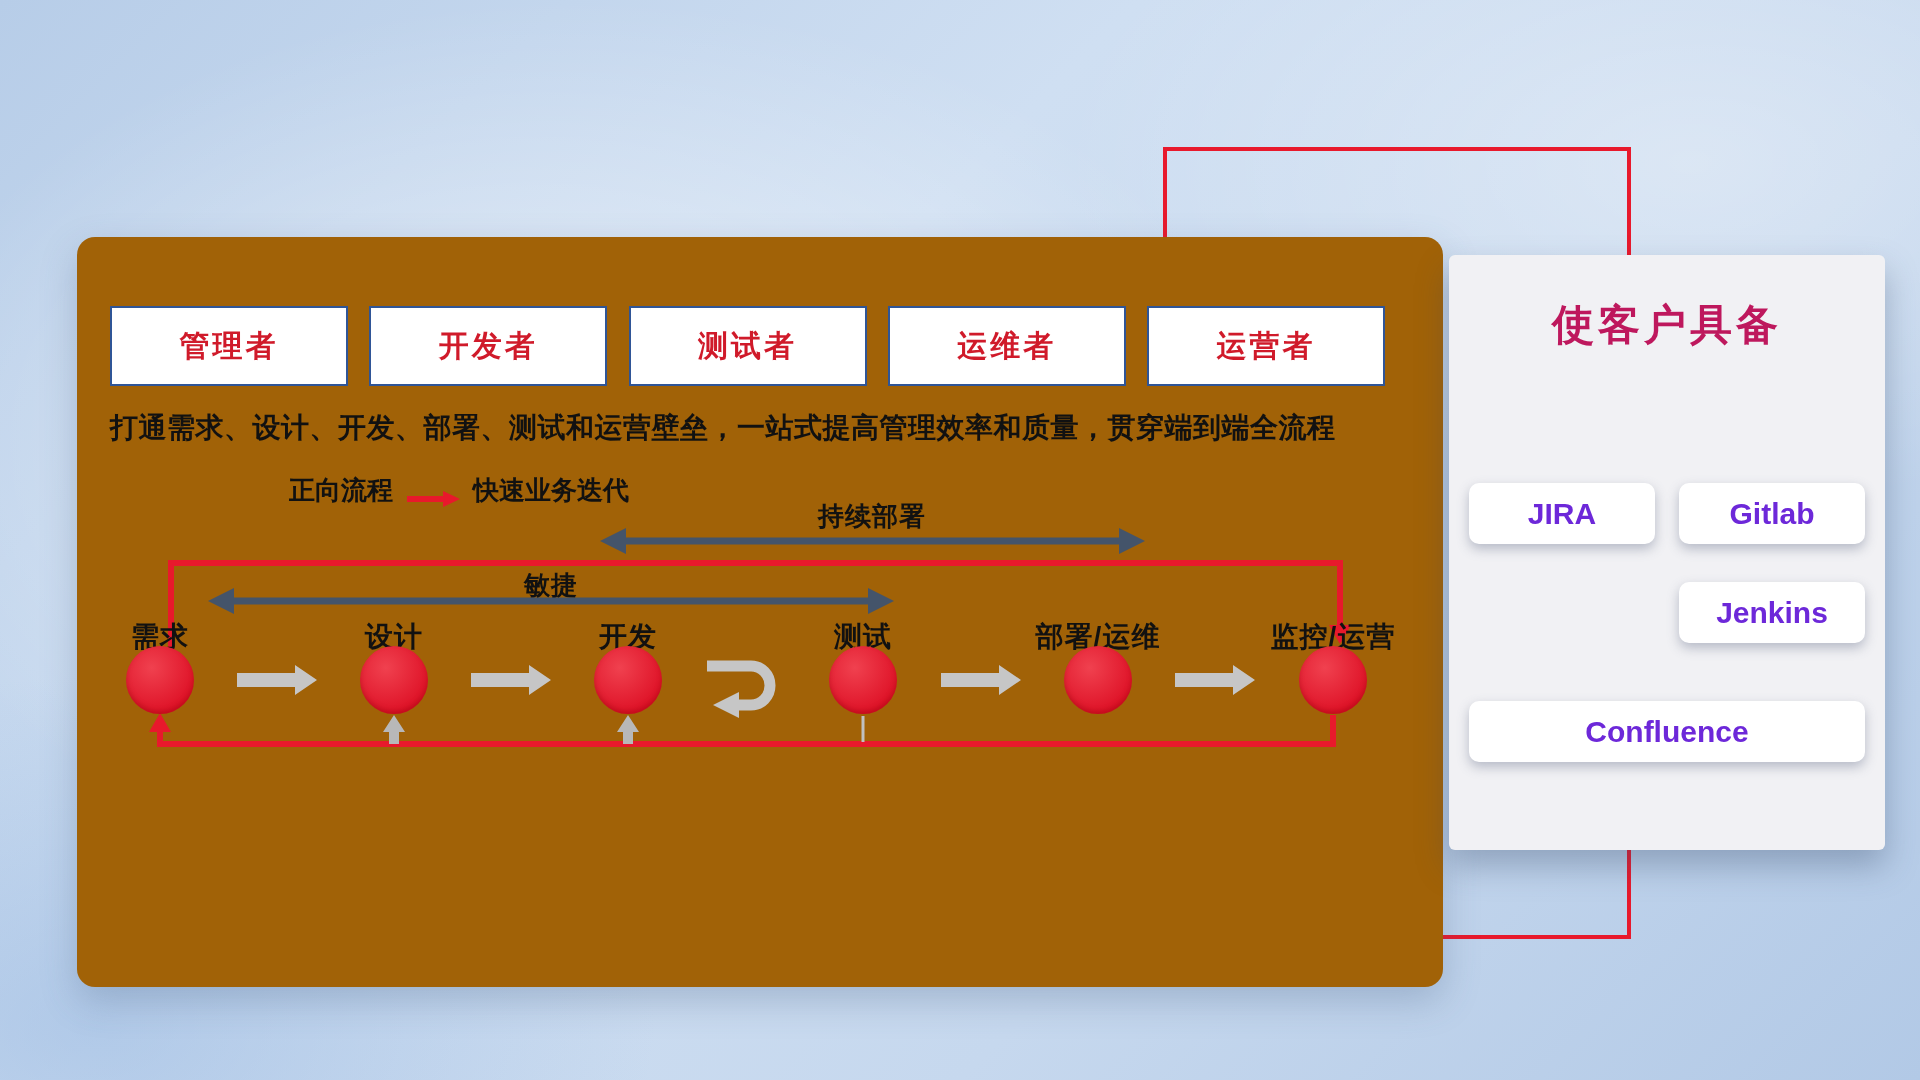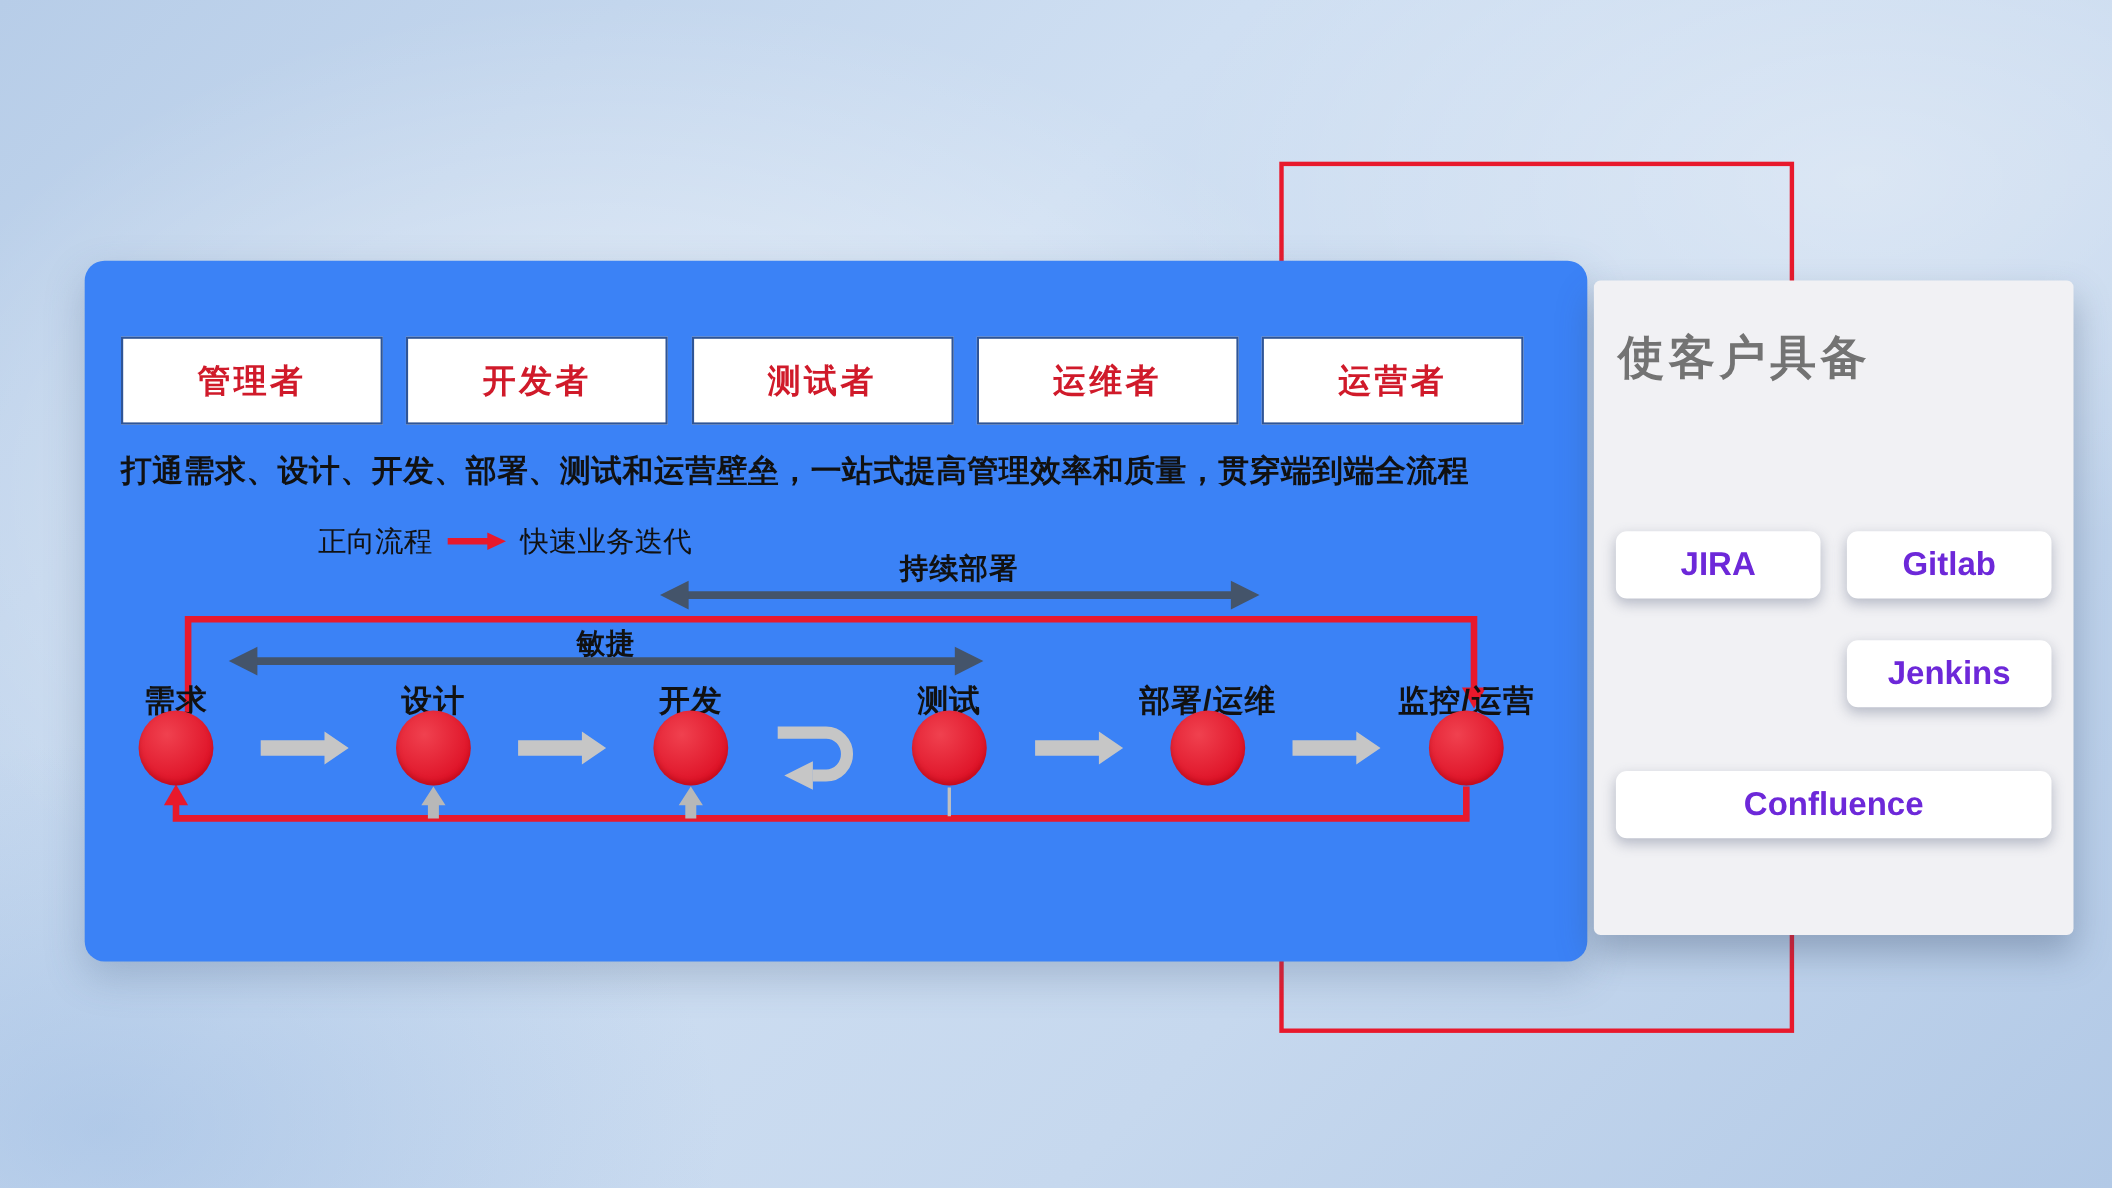--- a/index.html
+++ b/index.html
@@ -10,41 +10,41 @@
       radial-gradient(ellipse 1000px 650px at 30% 42%, rgba(255,255,255,.55), rgba(255,255,255,0) 70%),
       radial-gradient(ellipse 900px 500px at 88% 15%, rgba(255,255,255,.35), rgba(255,255,255,0) 70%),
       radial-gradient(ellipse 800px 500px at 5% 95%, rgba(140,175,220,.45), rgba(140,175,220,0) 70%),
       linear-gradient(135deg,#b7cde8 0%,#cfdff2 38%,#c6d8ee 68%,#b2c9e6 100%);
   }
   .red-frame{
     position:absolute;left:1163px;top:147px;width:460px;height:784px;
     border:4px solid #E8192C;z-index:1;
   }
   .card{
-    position:absolute;left:77px;top:237px;width:1366px;height:637px;
-    background:#3b82f6;border-radius:18px;z-index:2;
+    position:absolute;left:77px;top:237px;width:1366px;height:750px;
+    background:#a16207;border-radius:18px;z-index:2;
     box-shadow:0 14px 36px rgba(70,95,130,.28);
   }
   .roles{
     position:absolute;left:33px;top:69px;width:1275px;height:76px;
     display:flex;justify-content:space-between;
   }
   .role{
     width:234px;height:76px;border:2px solid #2F5597;background:#fff;
     display:flex;align-items:center;justify-content:center;
     color:#D01A2A;font-size:30px;font-weight:700;letter-spacing:3px;
   }
   .desc{
     position:absolute;left:33px;top:172px;width:1300px;
     color:#111;font-size:28px;font-weight:700;letter-spacing:.5px;
   }
   .legend-forward{
     position:absolute;left:212px;top:239px;height:32px;
-    display:flex;align-items:center;gap:12px;
-    color:#111;font-size:26px;font-weight:400;
+    display:flex;align-items:flex-end;gap:12px;
+    color:#111;font-size:26px;font-weight:700;
   }
   .cd-label{
     position:absolute;left:795px;top:262px;transform:translateX(-50%);
     color:#111;font-size:26px;font-weight:700;letter-spacing:1px;
   }
   .agile-label{
     position:absolute;left:474px;top:331px;transform:translateX(-50%);
     color:#111;font-size:26px;font-weight:700;letter-spacing:1px;
   }
   .diagram{position:absolute;left:0;top:0;width:1366px;height:637px;}
@@ -61,22 +61,22 @@
     position:absolute;left:866px;top:566px;height:32px;
     display:flex;align-items:center;gap:16px;
     color:#111;font-size:26px;font-weight:700;
   }
   .panel{
     position:absolute;left:1449px;top:255px;width:436px;height:595px;
     background:#f1f1f4;border-radius:6px;z-index:3;
     box-shadow:0 16px 32px rgba(55,75,105,.35);
   }
   .panel-title1{
-    position:absolute;left:0;top:42px;width:100%;
-    color:#737373;font-size:42px;font-weight:700;letter-spacing:4px;padding-left:22px;
+    position:absolute;left:0;top:42px;width:100%;text-align:center;
+    color:#be185d;font-size:42px;font-weight:700;letter-spacing:4px;
   }
   .panel-title2{
     position:absolute;left:0;top:136px;width:100%;text-align:center;
     color:#2E75B6;font-size:42px;font-weight:700;letter-spacing:2px;
   }
   .tool{
     position:absolute;height:61px;background:#ffffff;border-radius:10px;
     display:flex;align-items:center;justify-content:center;
     color:#6d28d9;font-size:30px;font-weight:700;
     box-shadow:0 5px 12px rgba(110,120,145,.45);

